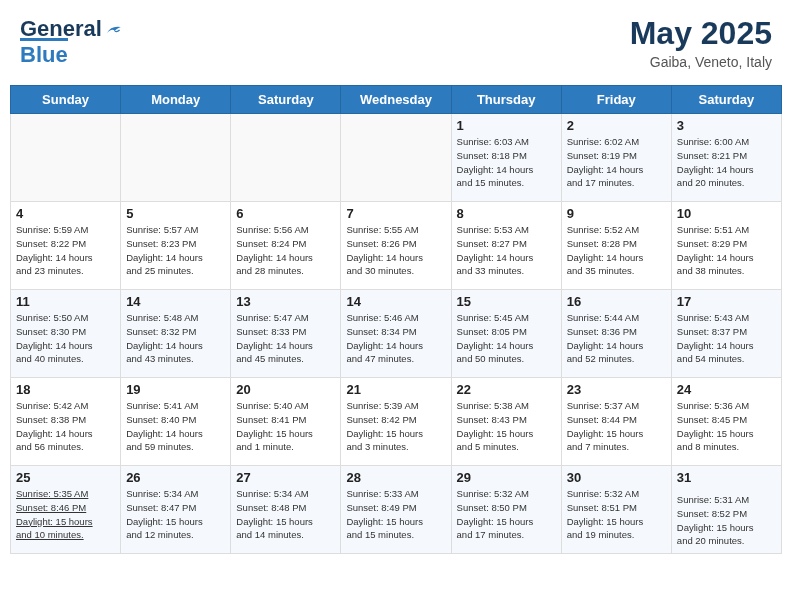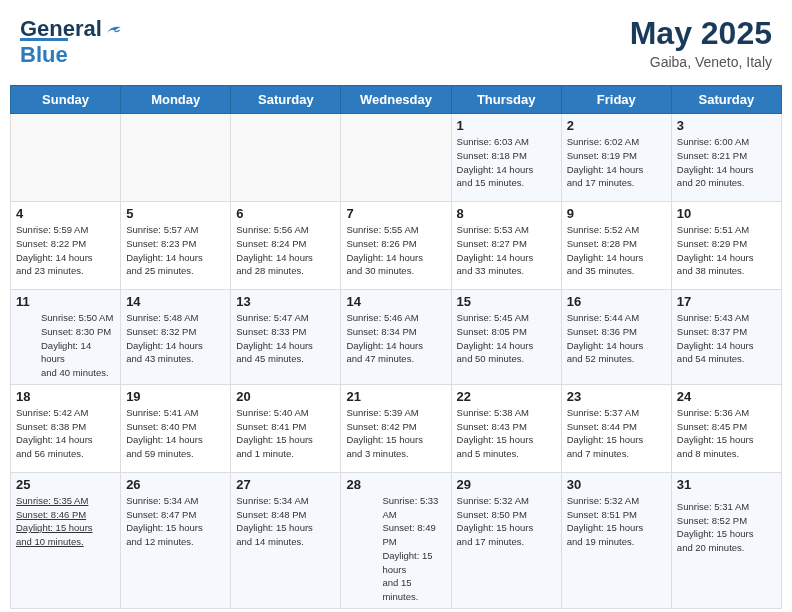--- a/index.html
+++ b/index.html
@@ -200,21 +200,21 @@
           <span class="day-num">10</span>
           <div class="day-info" style="white-space: pre-line;">Sunrise: 5:51 AM
 Sunset: 8:29 PM
 Daylight: 14 hours
 and 38 minutes.</div>
         </td>
       </tr>
       <tr>
         <td>
           <span class="day-num">11</span>
-          <div class="day-info" style="white-space: pre-line; margin-left: 25px;">Sunrise: 5:50 AM
+          <div class="day-info" style="white-space: pre-line;">Sunrise: 5:50 AM
 Sunset: 8:30 PM
 Daylight: 14 hours
 and 40 minutes.</div>
         </td>
         <td>
           <span class="day-num">14</span>
           <div class="day-info" style="white-space: pre-line;">Sunrise: 5:48 AM
 Sunset: 8:32 PM
 Daylight: 14 hours
 and 43 minutes.</div>
@@ -323,21 +323,21 @@
         </td>
         <td>
           <span class="day-num">27</span>
           <div class="day-info" style="white-space: pre-line;">Sunrise: 5:34 AM
 Sunset: 8:48 PM
 Daylight: 15 hours
 and 14 minutes.</div>
         </td>
         <td>
           <span class="day-num">28</span>
-          <div class="day-info" style="white-space: pre-line; margin-left: 36px;">Sunrise: 5:33 AM
+          <div class="day-info" style="white-space: pre-line;">Sunrise: 5:33 AM
 Sunset: 8:49 PM
 Daylight: 15 hours
 and 15 minutes.</div>
         </td>
         <td>
           <span class="day-num">29</span>
           <div class="day-info" style="white-space: pre-line;">Sunrise: 5:32 AM
 Sunset: 8:50 PM
 Daylight: 15 hours
 and 17 minutes.</div>

